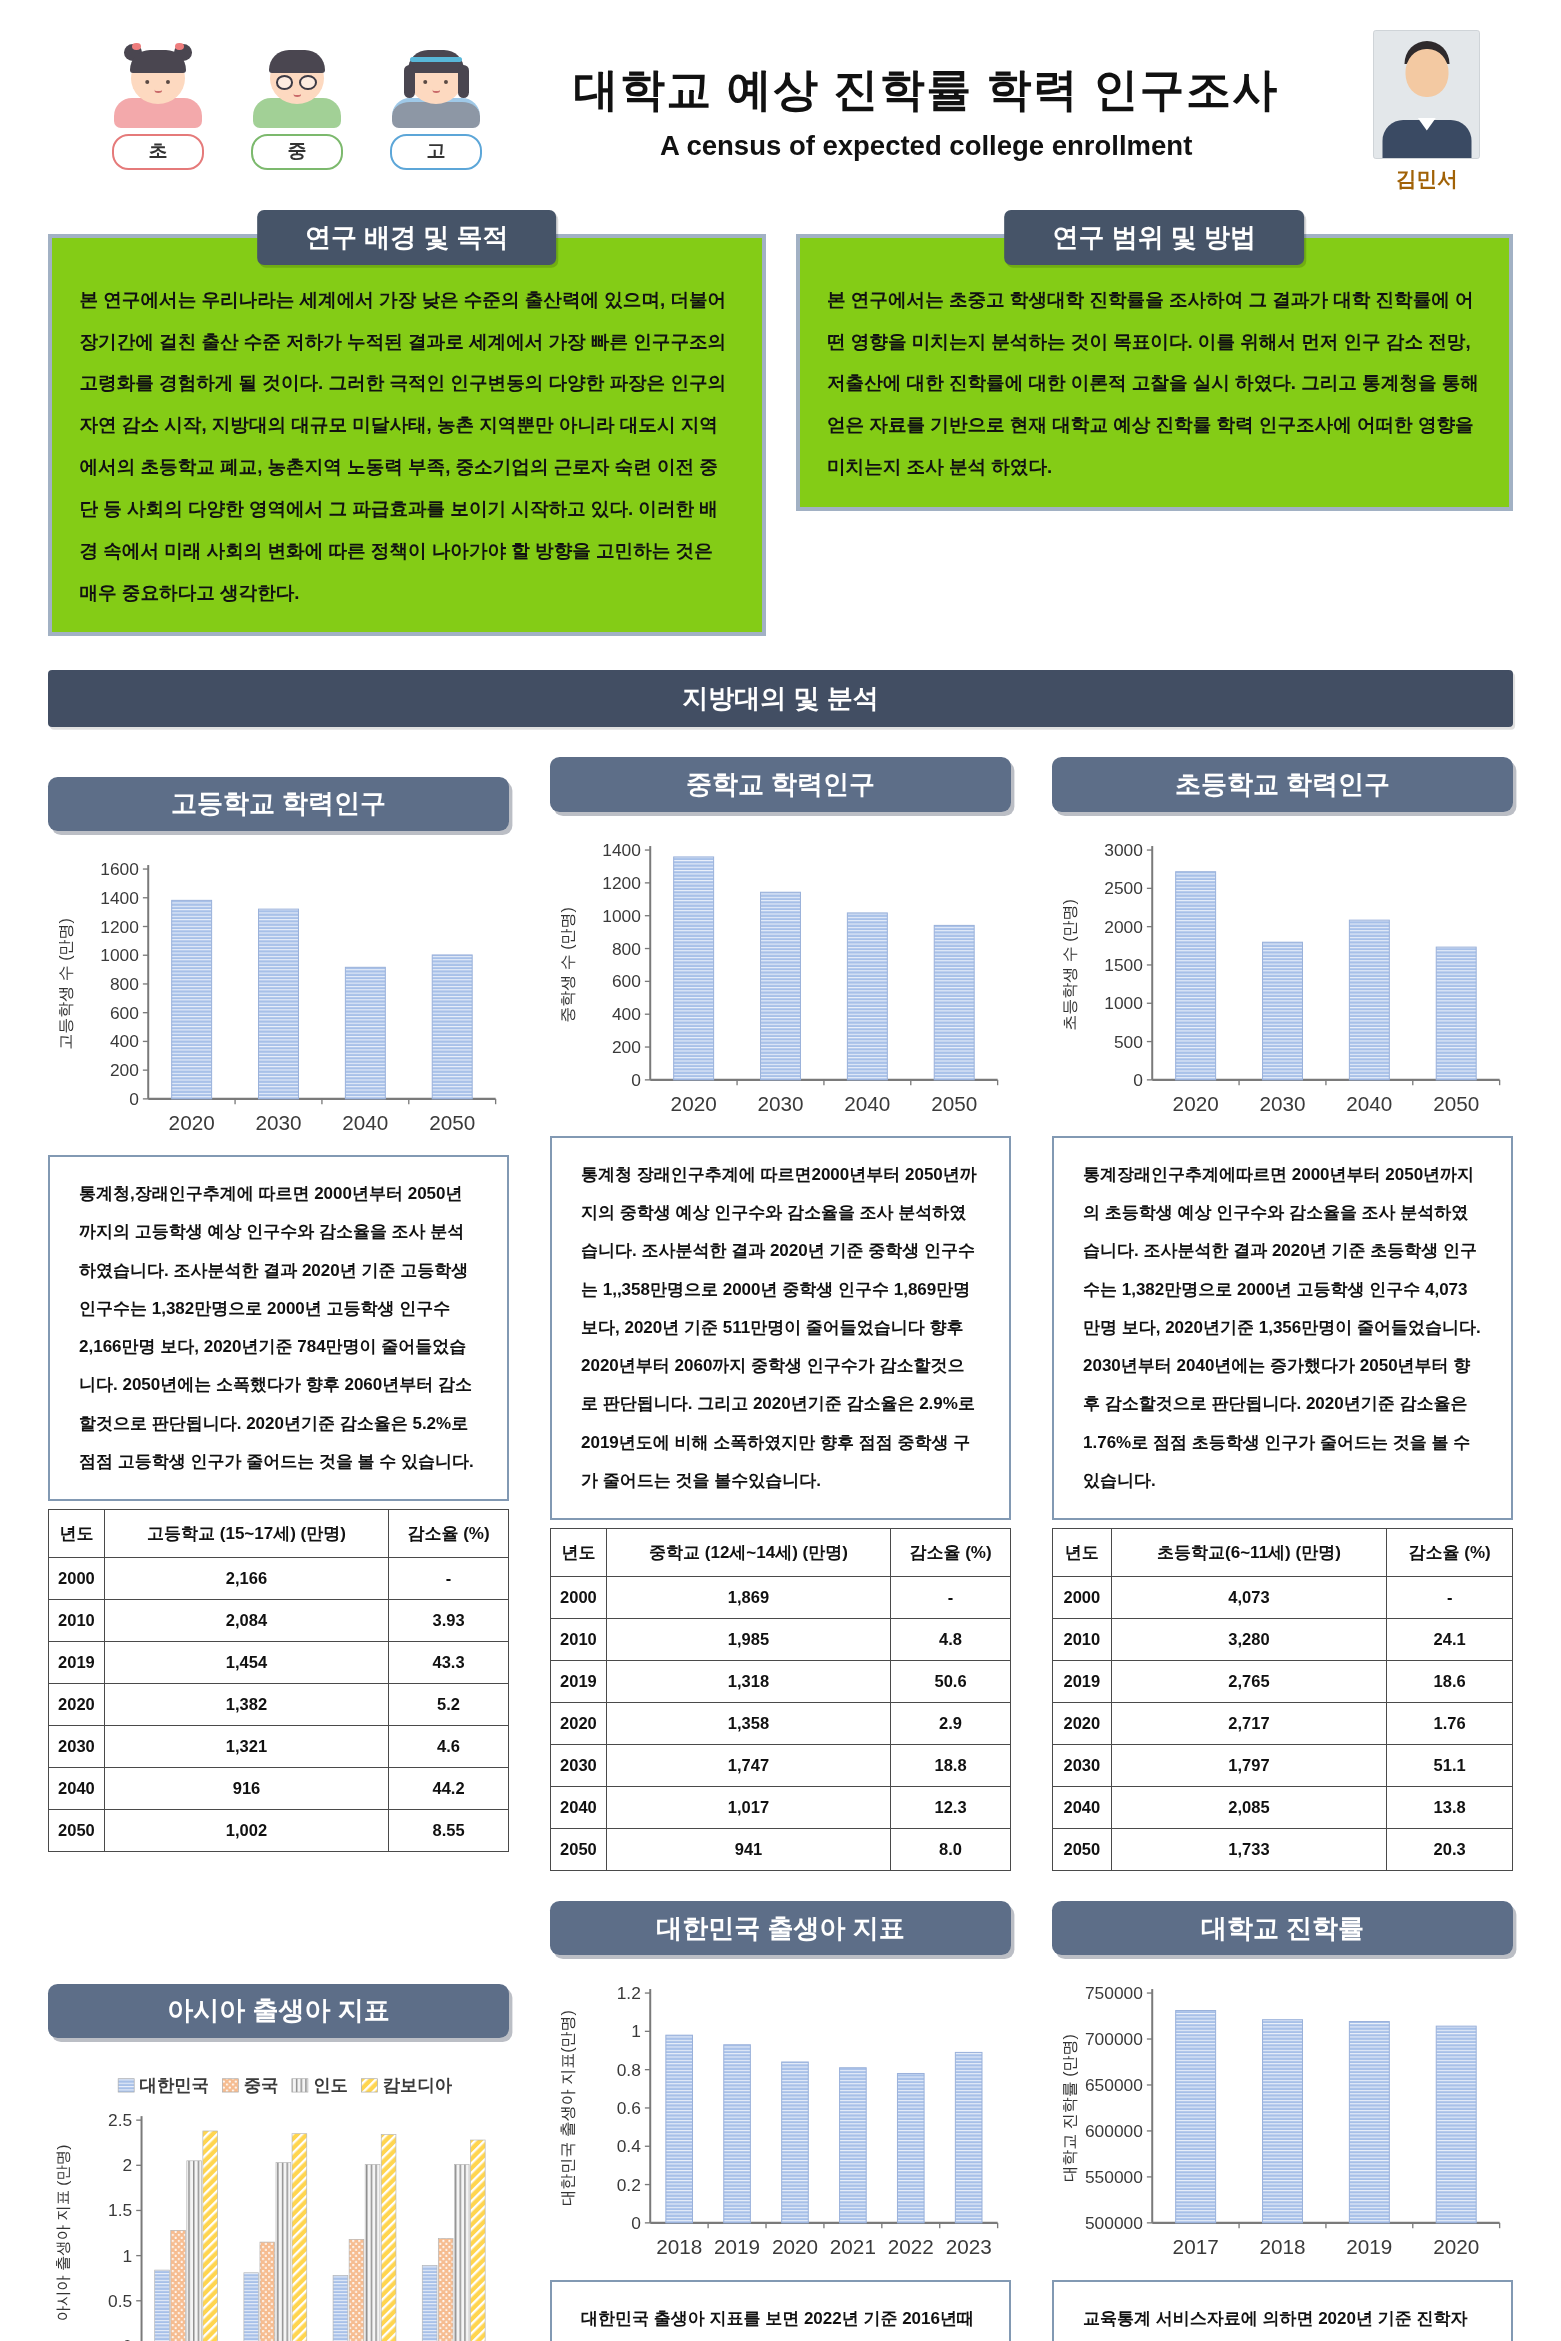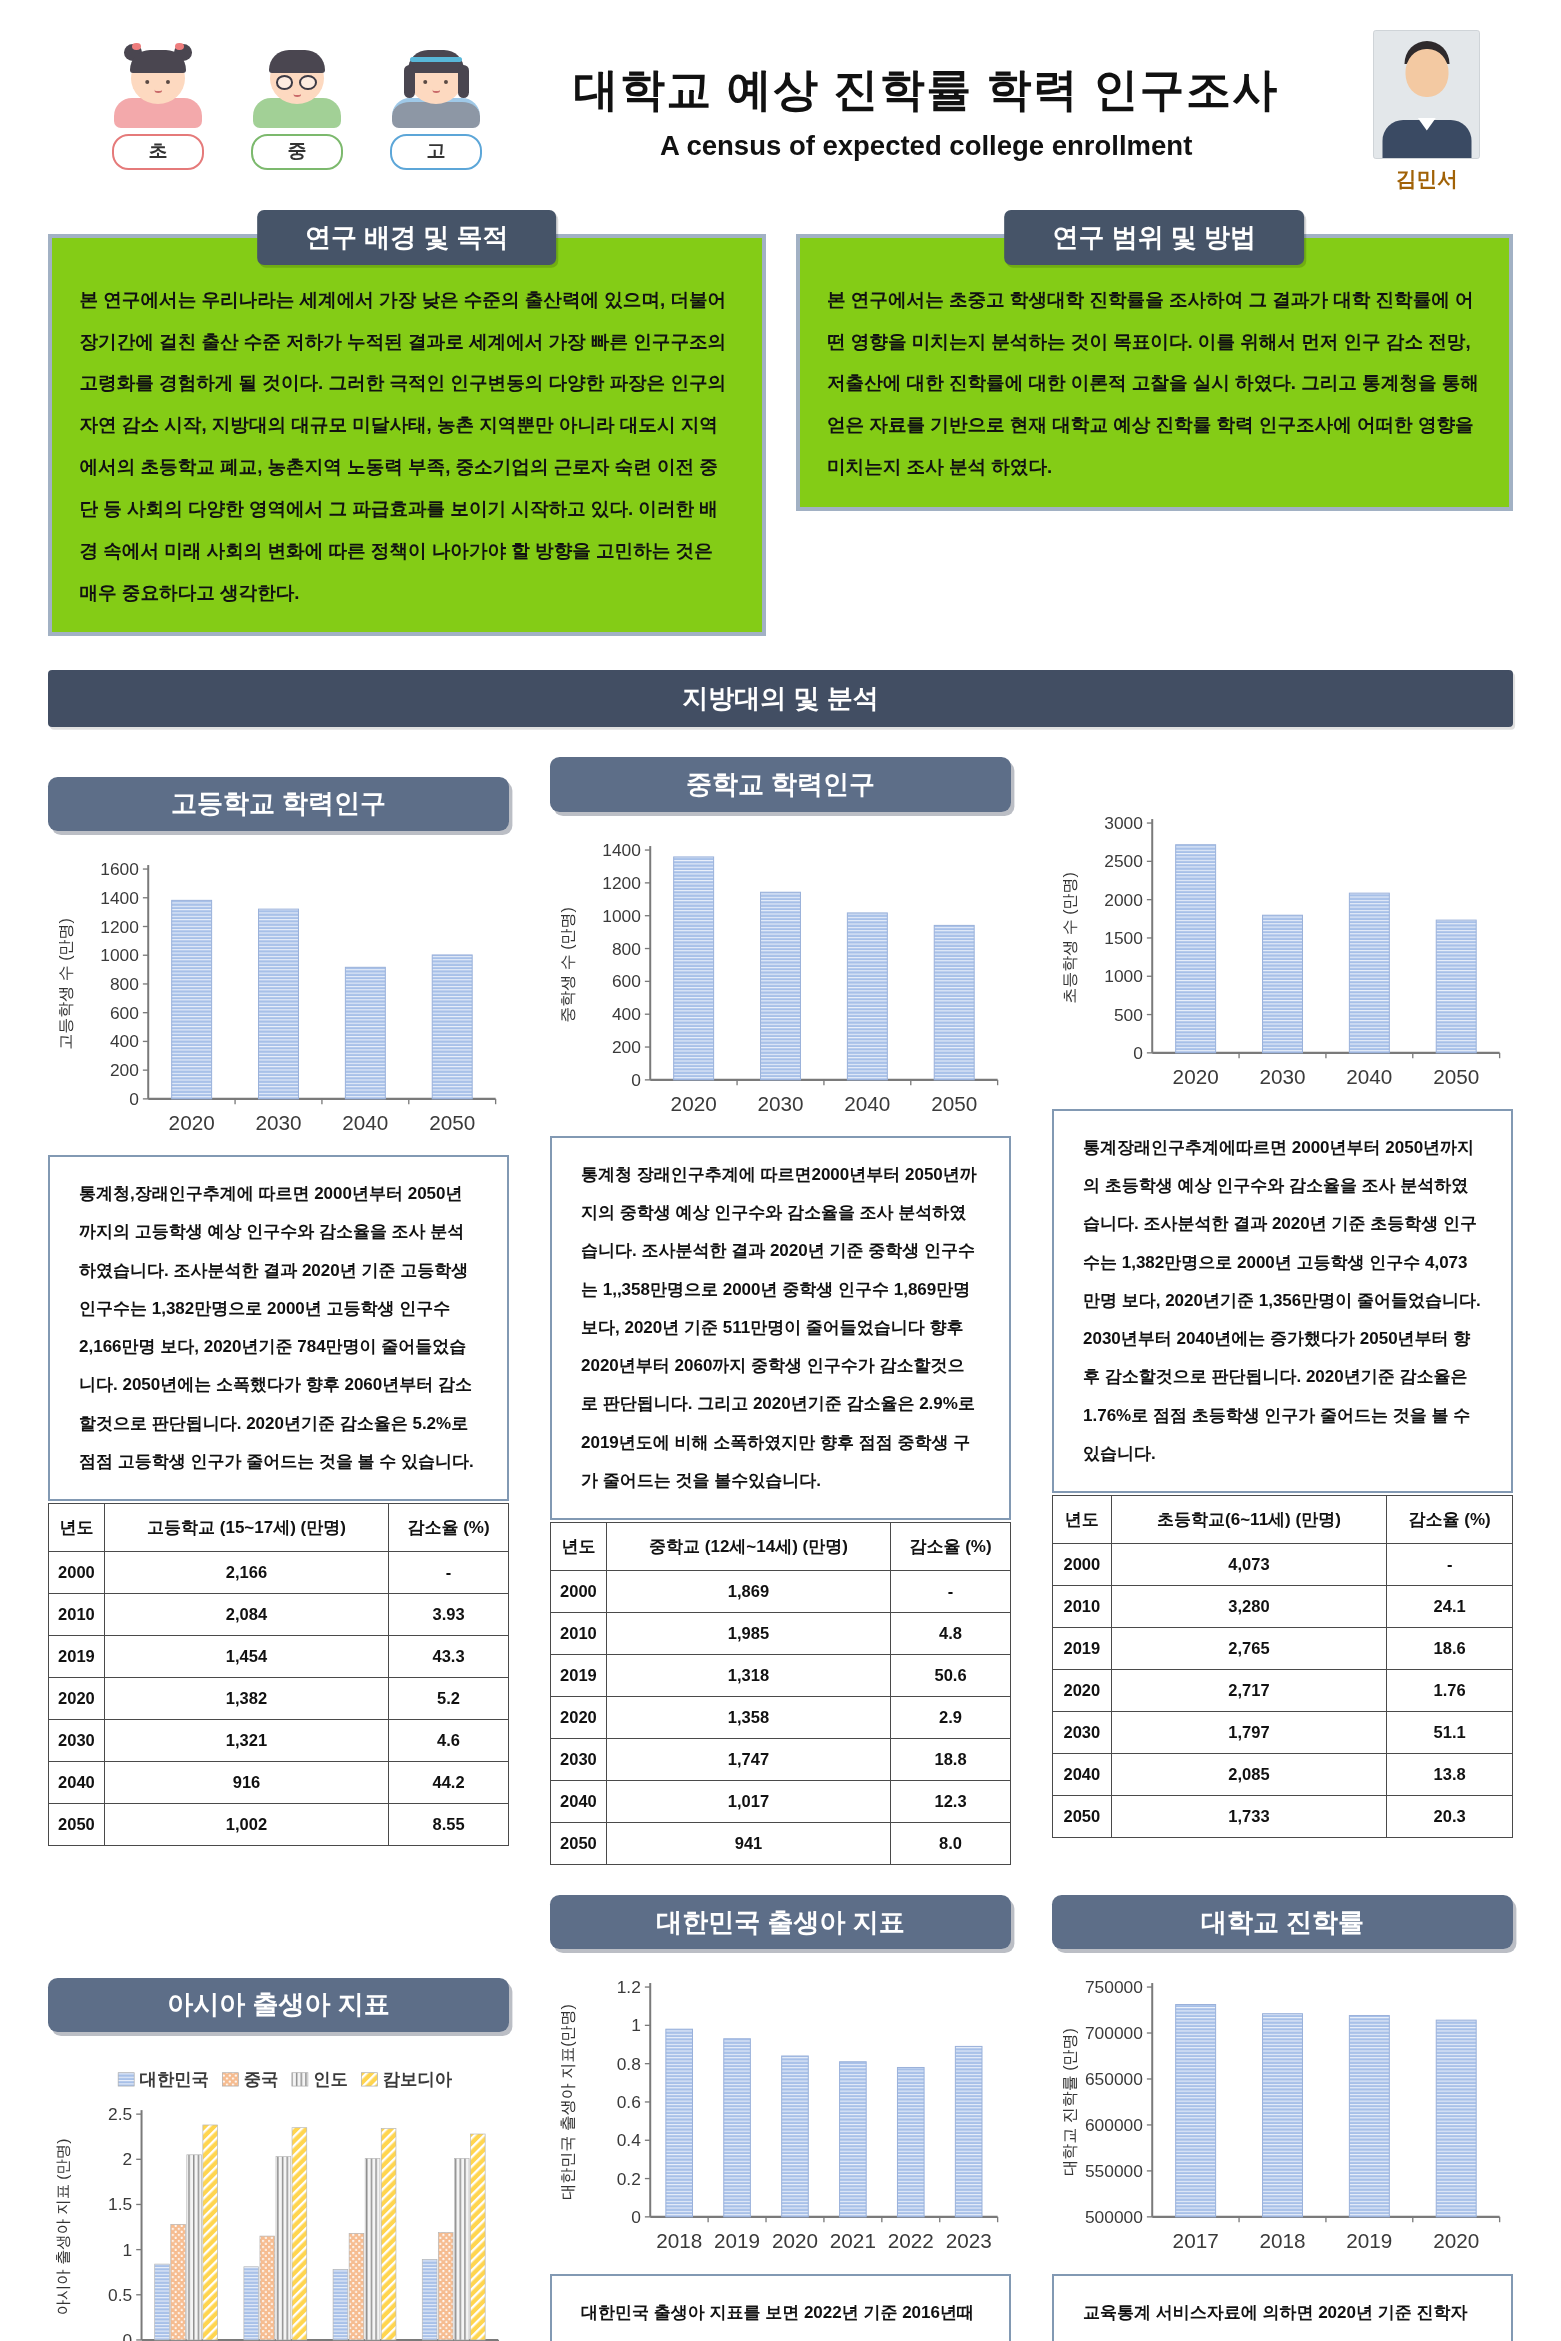--- a/index.html
+++ b/index.html
@@ -55,21 +55,21 @@
 
   
   .grid3{display:flex;gap:41px;padding:30px 48px 0;align-items:center;}
   .col{flex:1;min-width:0;}
   .col-header{background:#5d6e88;color:#fff;font-size:26px;font-weight:bold;text-align:center;padding:9.6px 0;border-radius:9.6px;box-shadow:3.4px 4.1px 0 rgba(60,70,90,.35);}
   .chart-box{margin-top:18px;}
   .chart-box svg{width:100%;height:auto;display:block;}
   .note-box{margin-top:12.4px;border:2.8px solid #8299b3;background:#fff;padding:18px 29px;box-sizing:border-box;min-height:218px;}
   .grid3.row2 .note-box{min-height:173px;}
   .note-box p{margin:0;font-size:17px;line-height:2.25;font-weight:700;}
-  .table-wrap{margin-top:2px;}
+  .table-wrap{margin-top:8px;}
   table.pop{width:100%;border-collapse:collapse;background:#fff;}
   table.pop th,table.pop td{border:1.4px solid #4a4a4a;text-align:center;font-weight:700;}
   table.pop th{font-size:17px;height:45px;}
   table.pop td{font-size:16.5px;height:39px;}
 </style>
 </head>
 <body>
 
 <div class="poster">
 
@@ -364,20 +364,21 @@
               <tr>
                 <td>2050</td>
                 <td>941</td>
                 <td>8.0</td>
               </tr>
             </tbody>
           </table>
         </div>
     </div>
     <div class="col">
+      <div class="col-header">초등학교 학력인구</div>
       <div class="chart-box">
           <svg viewBox="0 0 690 440">
             <defs>
               <pattern id="hblue2" width="8" height="5" patternUnits="userSpaceOnUse">
                 <rect width="8" height="5" fill="#a7c0e8"></rect>
                 <rect width="8" height="1.6" fill="#eaf0fa"></rect>
               </pattern>
               <pattern id="odots2" width="9" height="9" patternUnits="userSpaceOnUse">
                 <rect width="9" height="9" fill="#f6bc90"></rect>
                 <circle cx="2.2" cy="2.2" r="1.6" fill="#fff"></circle>

